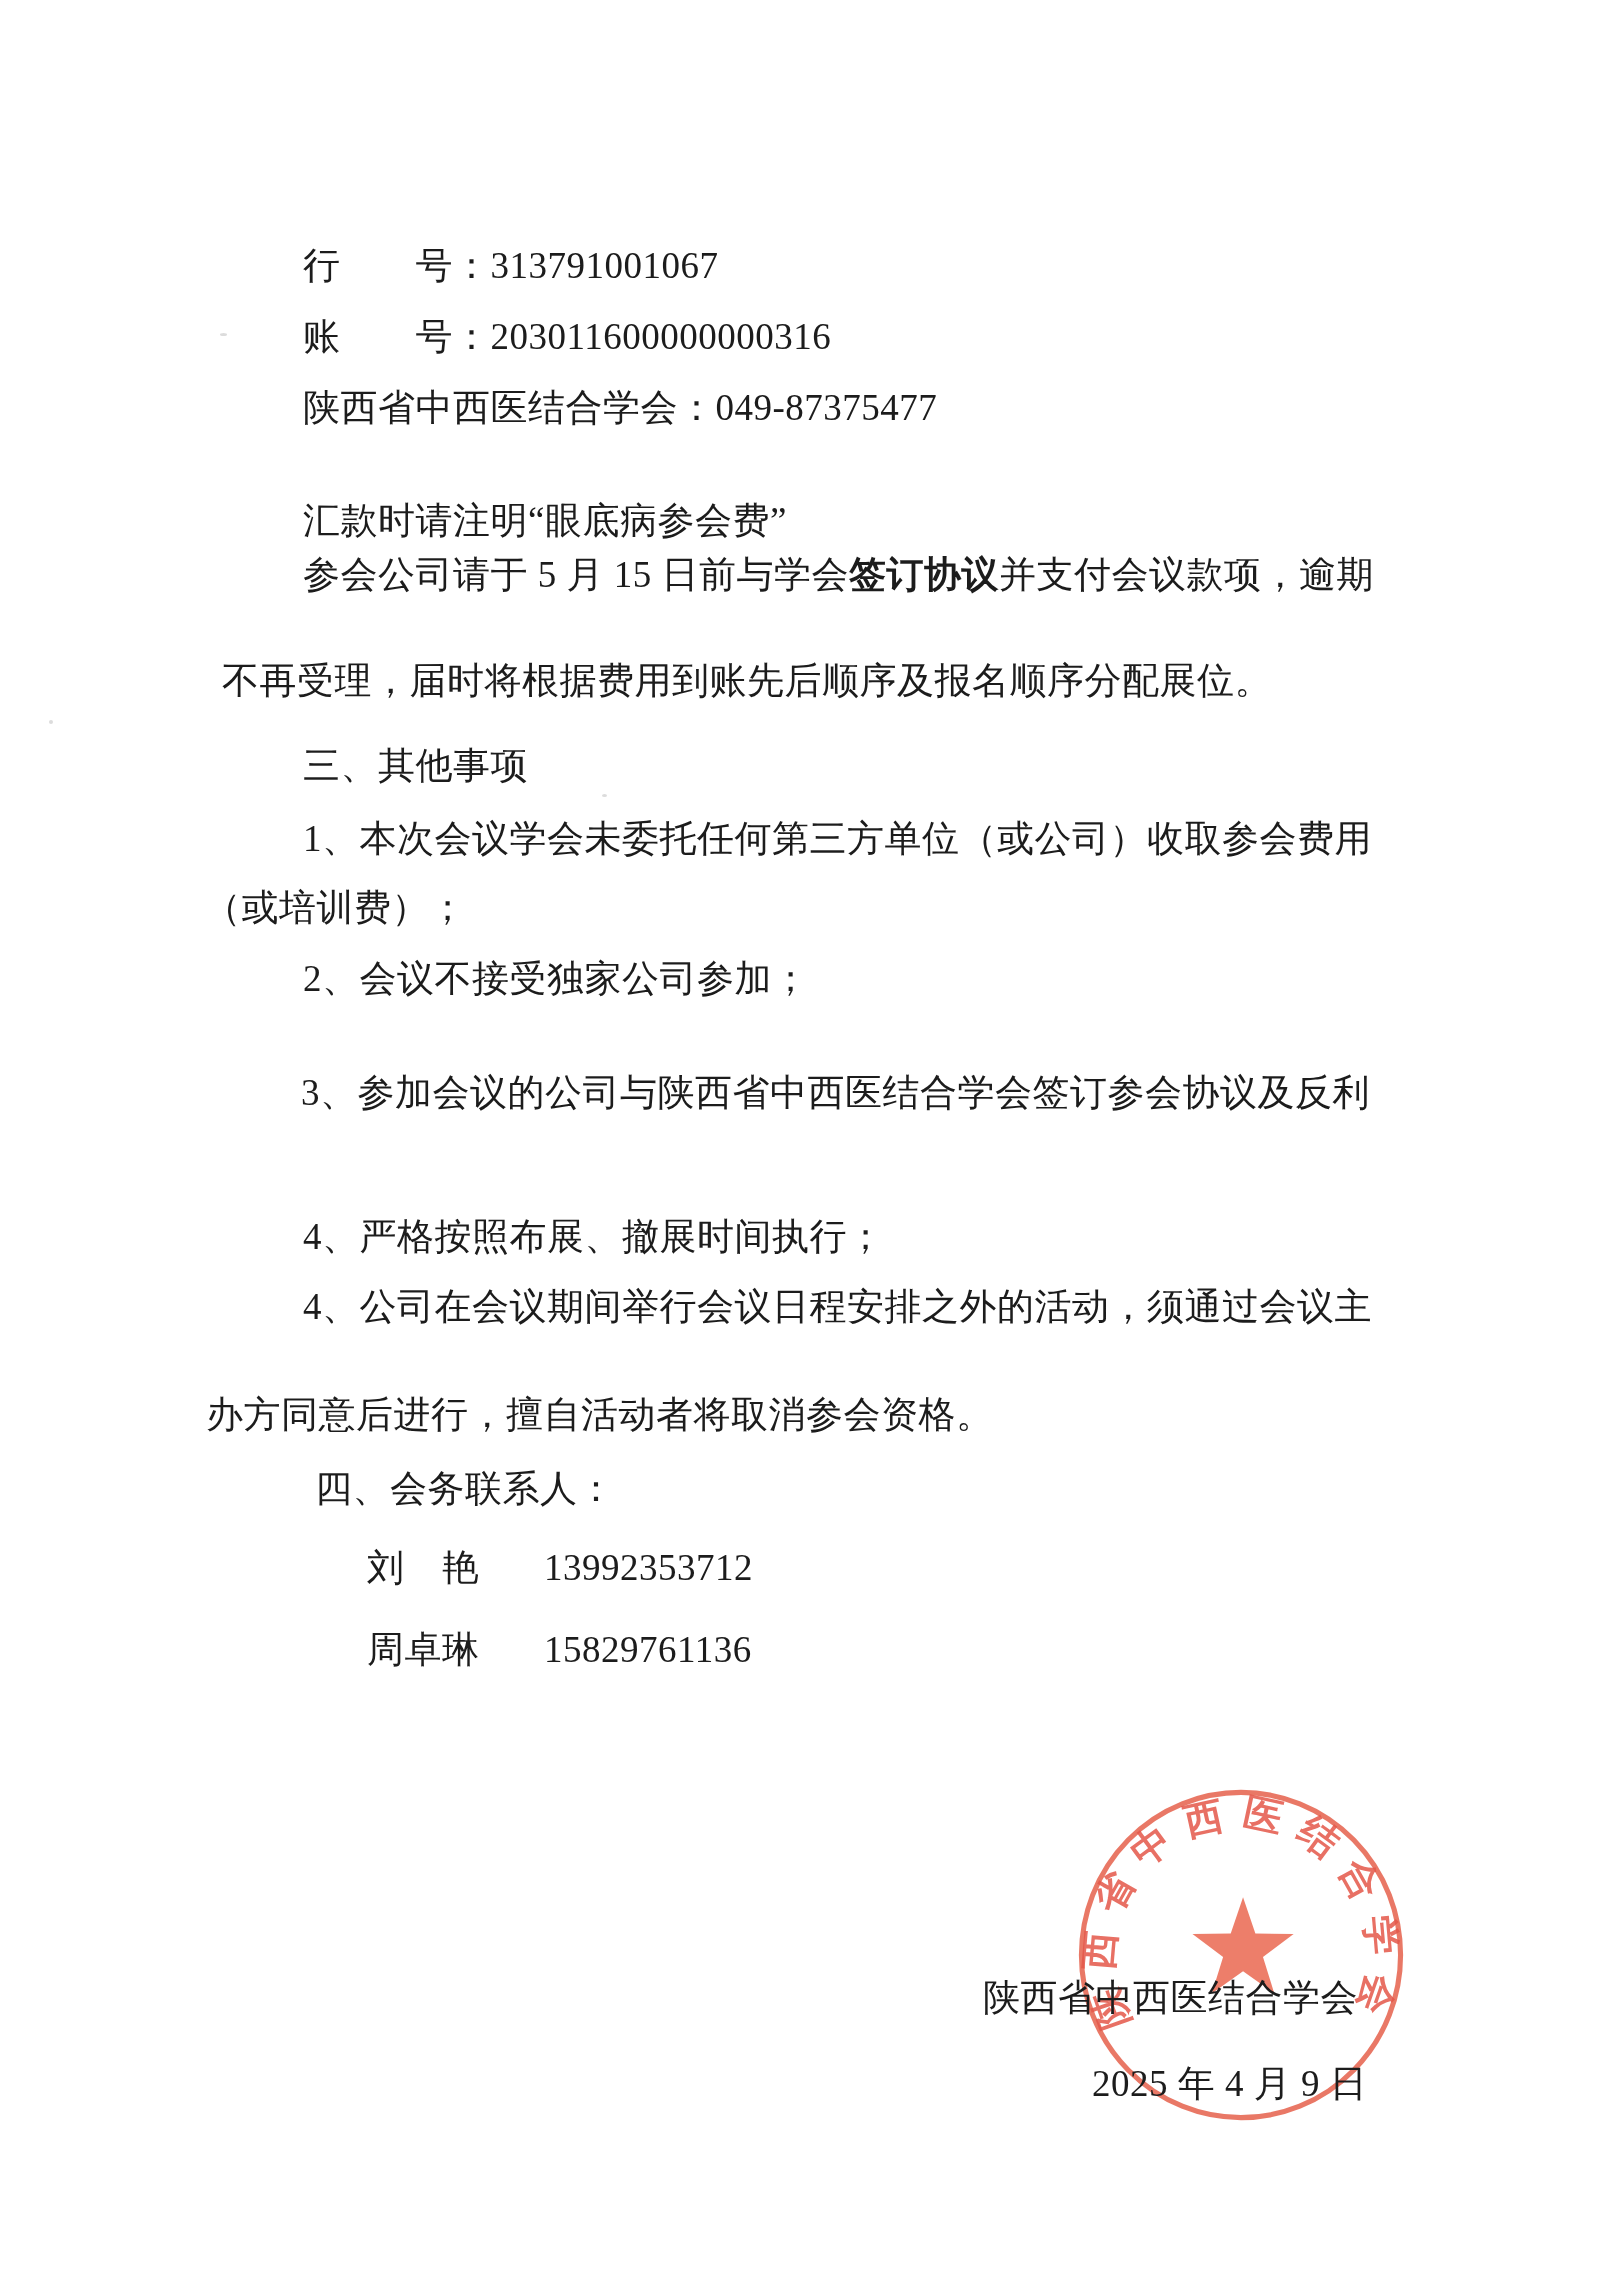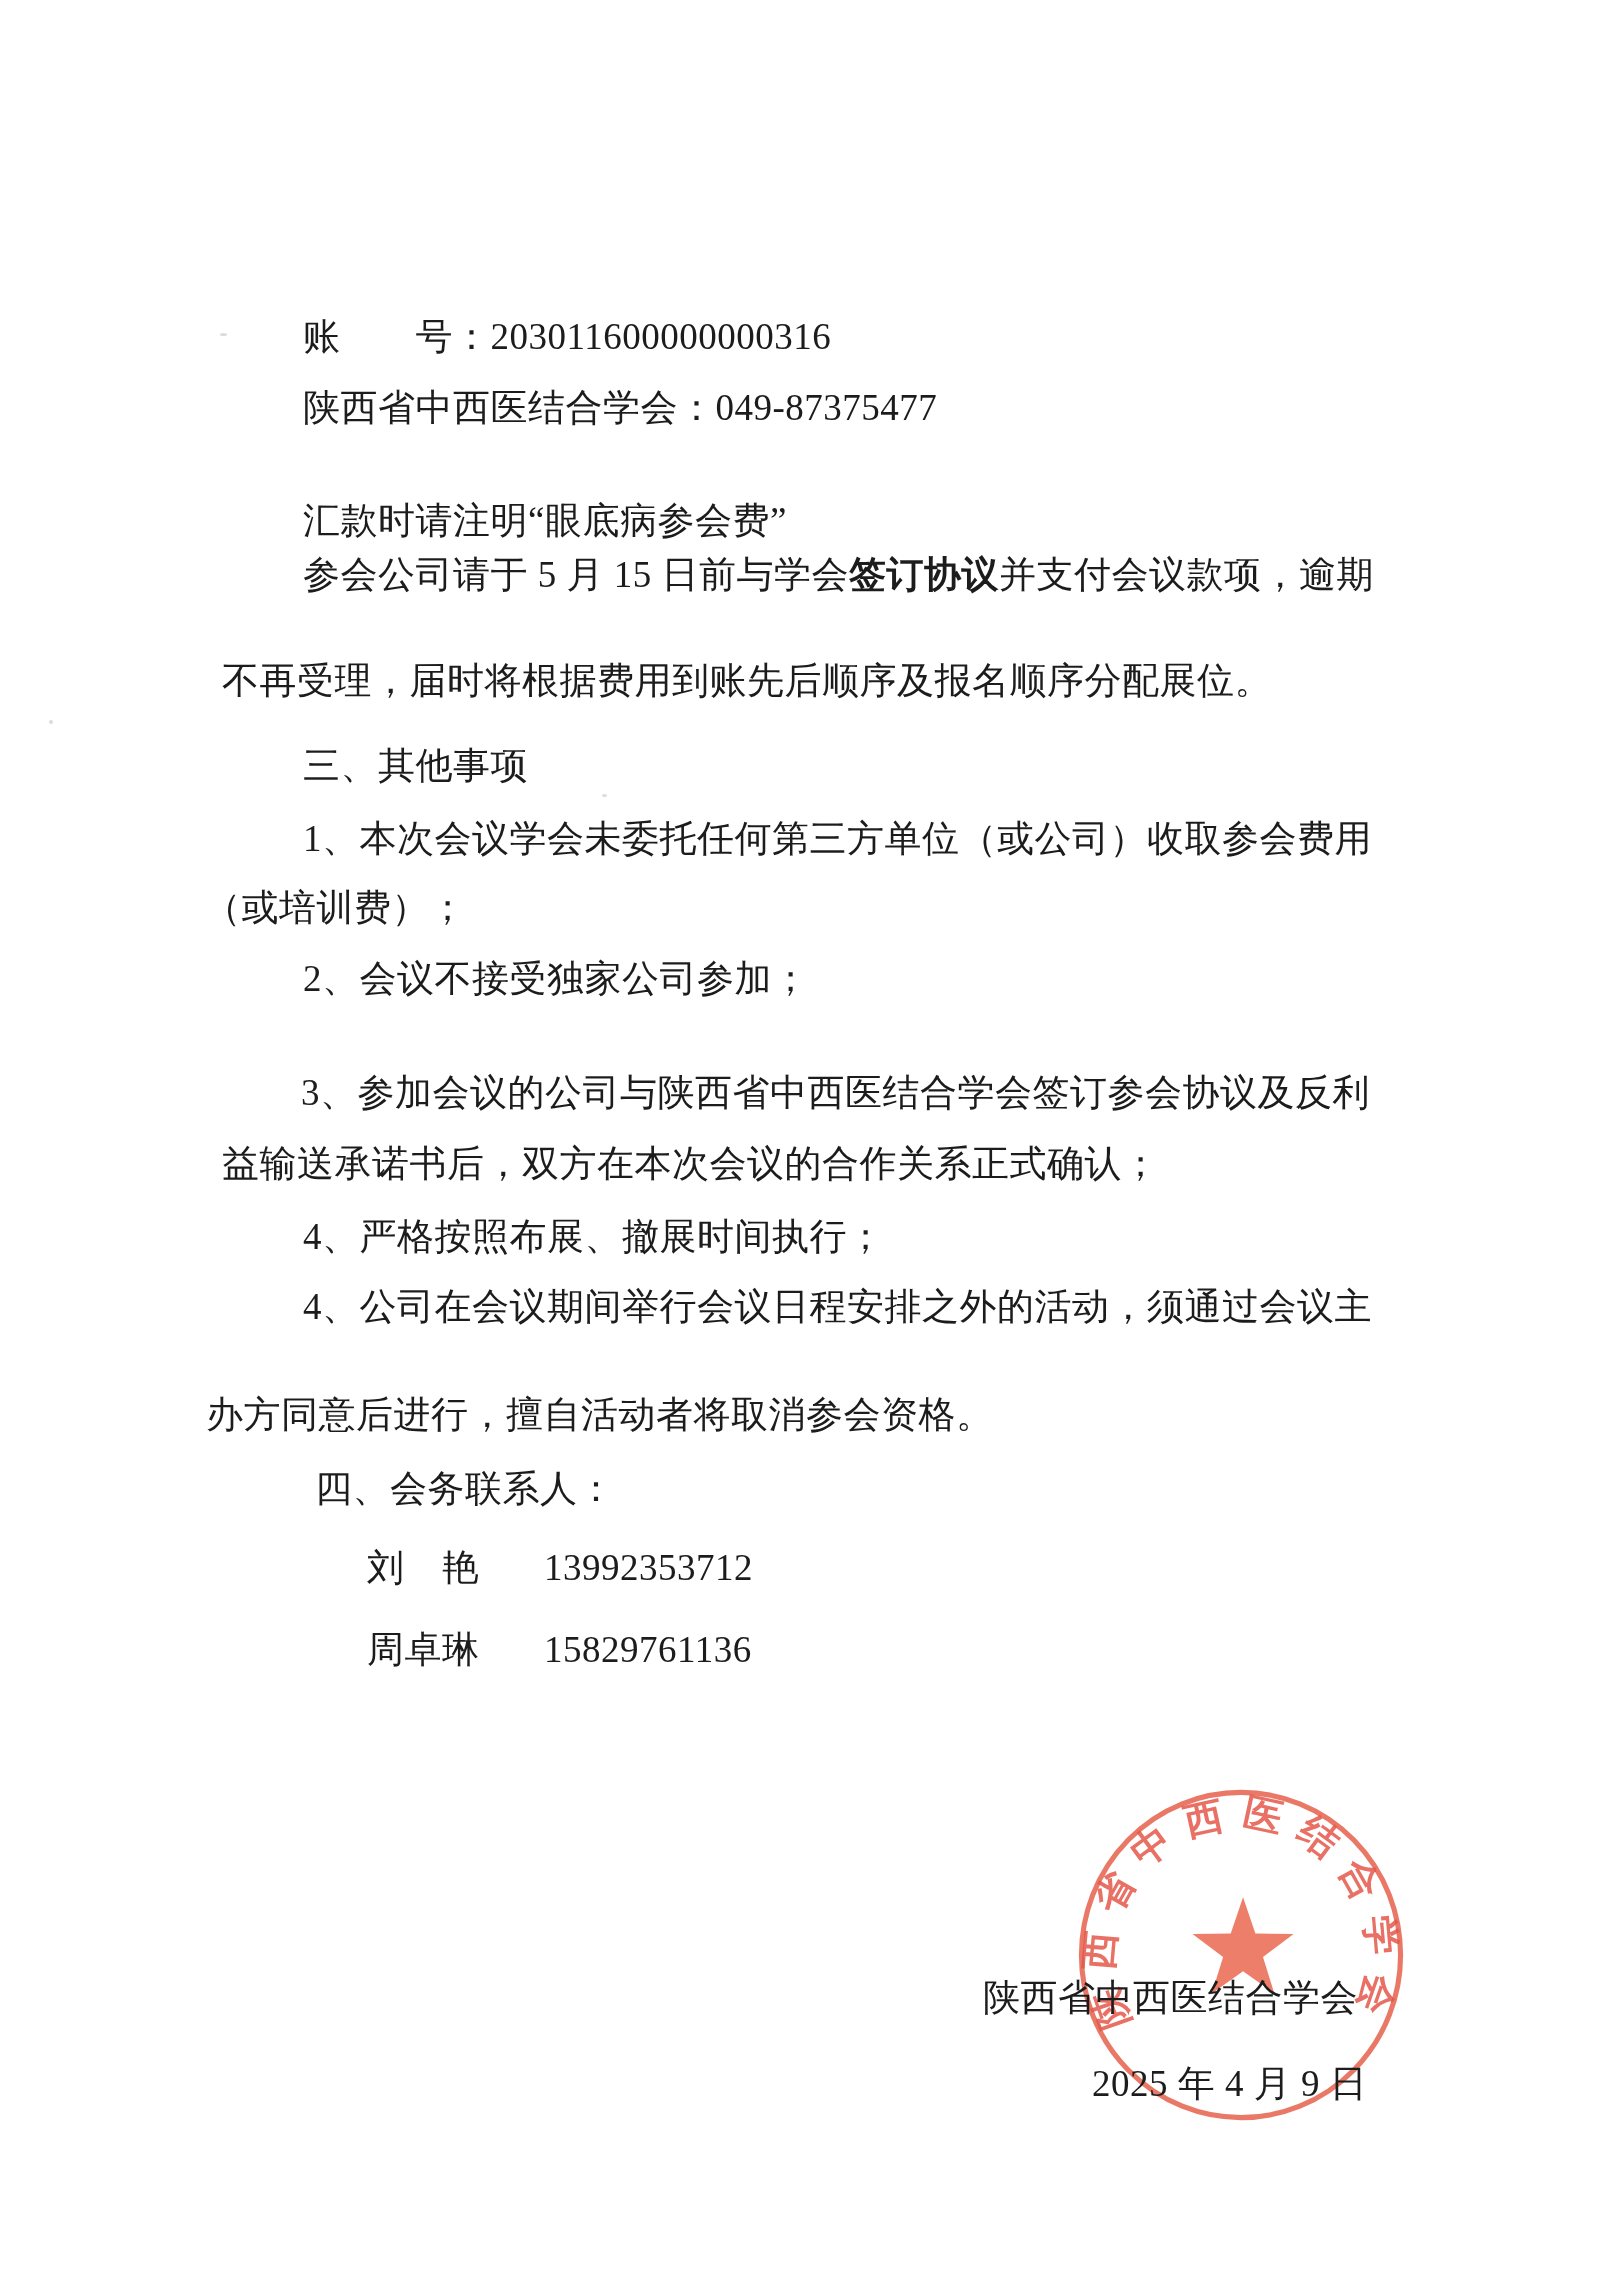--- a/index.html
+++ b/index.html
@@ -72,33 +72,33 @@
     <defs>
       <path id="sealArcPath" d="M 145.2 493.4 A 250 250 0 1 1 554.8 493.4" fill="none"></path>
     </defs>
     <ellipse class="seal-ring" cx="350" cy="350" rx="312" ry="318"></ellipse>
     <text class="seal-text-el">
       <textPath href="#sealArcPath" startOffset="50%" text-anchor="middle">陕西省中西医结合学会</textPath>
     </text>
     <polygon class="seal-star" points="354,237 329.9,307.8 255.1,308.9 315,353.7 292.9,425.1 354,382 415.1,425.1 393,353.7 452.9,308.9 378.1,307.8"></polygon>
   </svg>
 
+  <div class="line" style="left:303px; top:246px">行　　号：313791001067</div>
   <div class="line" style="left:303px; top:317px">账　　号：203011600000000316</div>
   <div class="line" style="left:303px; top:388px">陕西省中西医结合学会：049-87375477</div>
   <div class="line" style="left:303px; top:501px">汇款时请注明“眼底病参会费”</div>
 
   <div class="line" style="left:303px; top:555px"><span>参会公司请于 5 月 15 日前与学会</span><b>签订协议</b><span>并支付会议款项，逾期</span></div>
   <div class="line" style="left:222px; top:661px">不再受理，届时将根据费用到账先后顺序及报名顺序分配展位。</div>
 
   <div class="line" style="left:303px; top:746px">三、其他事项</div>
   <div class="line" style="left:303px; top:819px">1、本次会议学会未委托任何第三方单位（或公司）收取参会费用</div>
   <div class="line" style="left:204px; top:888px">（或培训费）；</div>
   <div class="line" style="left:303px; top:959px">2、会议不接受独家公司参加；</div>
   <div class="line" style="left:301px; top:1073px">3、参加会议的公司与陕西省中西医结合学会签订参会协议及反利</div>
-  <div class="line" style="left:222px; top:1144px">益输送承诺书后，双方在本次会议的合作关系正式确认；</div>
   <div class="line" style="left:303px; top:1217px">4、严格按照布展、撤展时间执行；</div>
   <div class="line" style="left:303px; top:1287px">4、公司在会议期间举行会议日程安排之外的活动，须通过会议主</div>
   <div class="line" style="left:206px; top:1395px">办方同意后进行，擅自活动者将取消参会资格。</div>
 
   <div class="line" style="left:315px; top:1469px">四、会务联系人：</div>
 
   <div class="line contact" style="left:367px; top:1548px"><span class="cname">刘　艳</span><span class="cphone">13992353712</span></div>
   <div class="line contact" style="left:367px; top:1630px"><span class="cname">周卓琳</span><span class="cphone">15829761136</span></div>
 
   <div class="line" style="left:983px; top:1978px">陕西省中西医结合学会</div>

